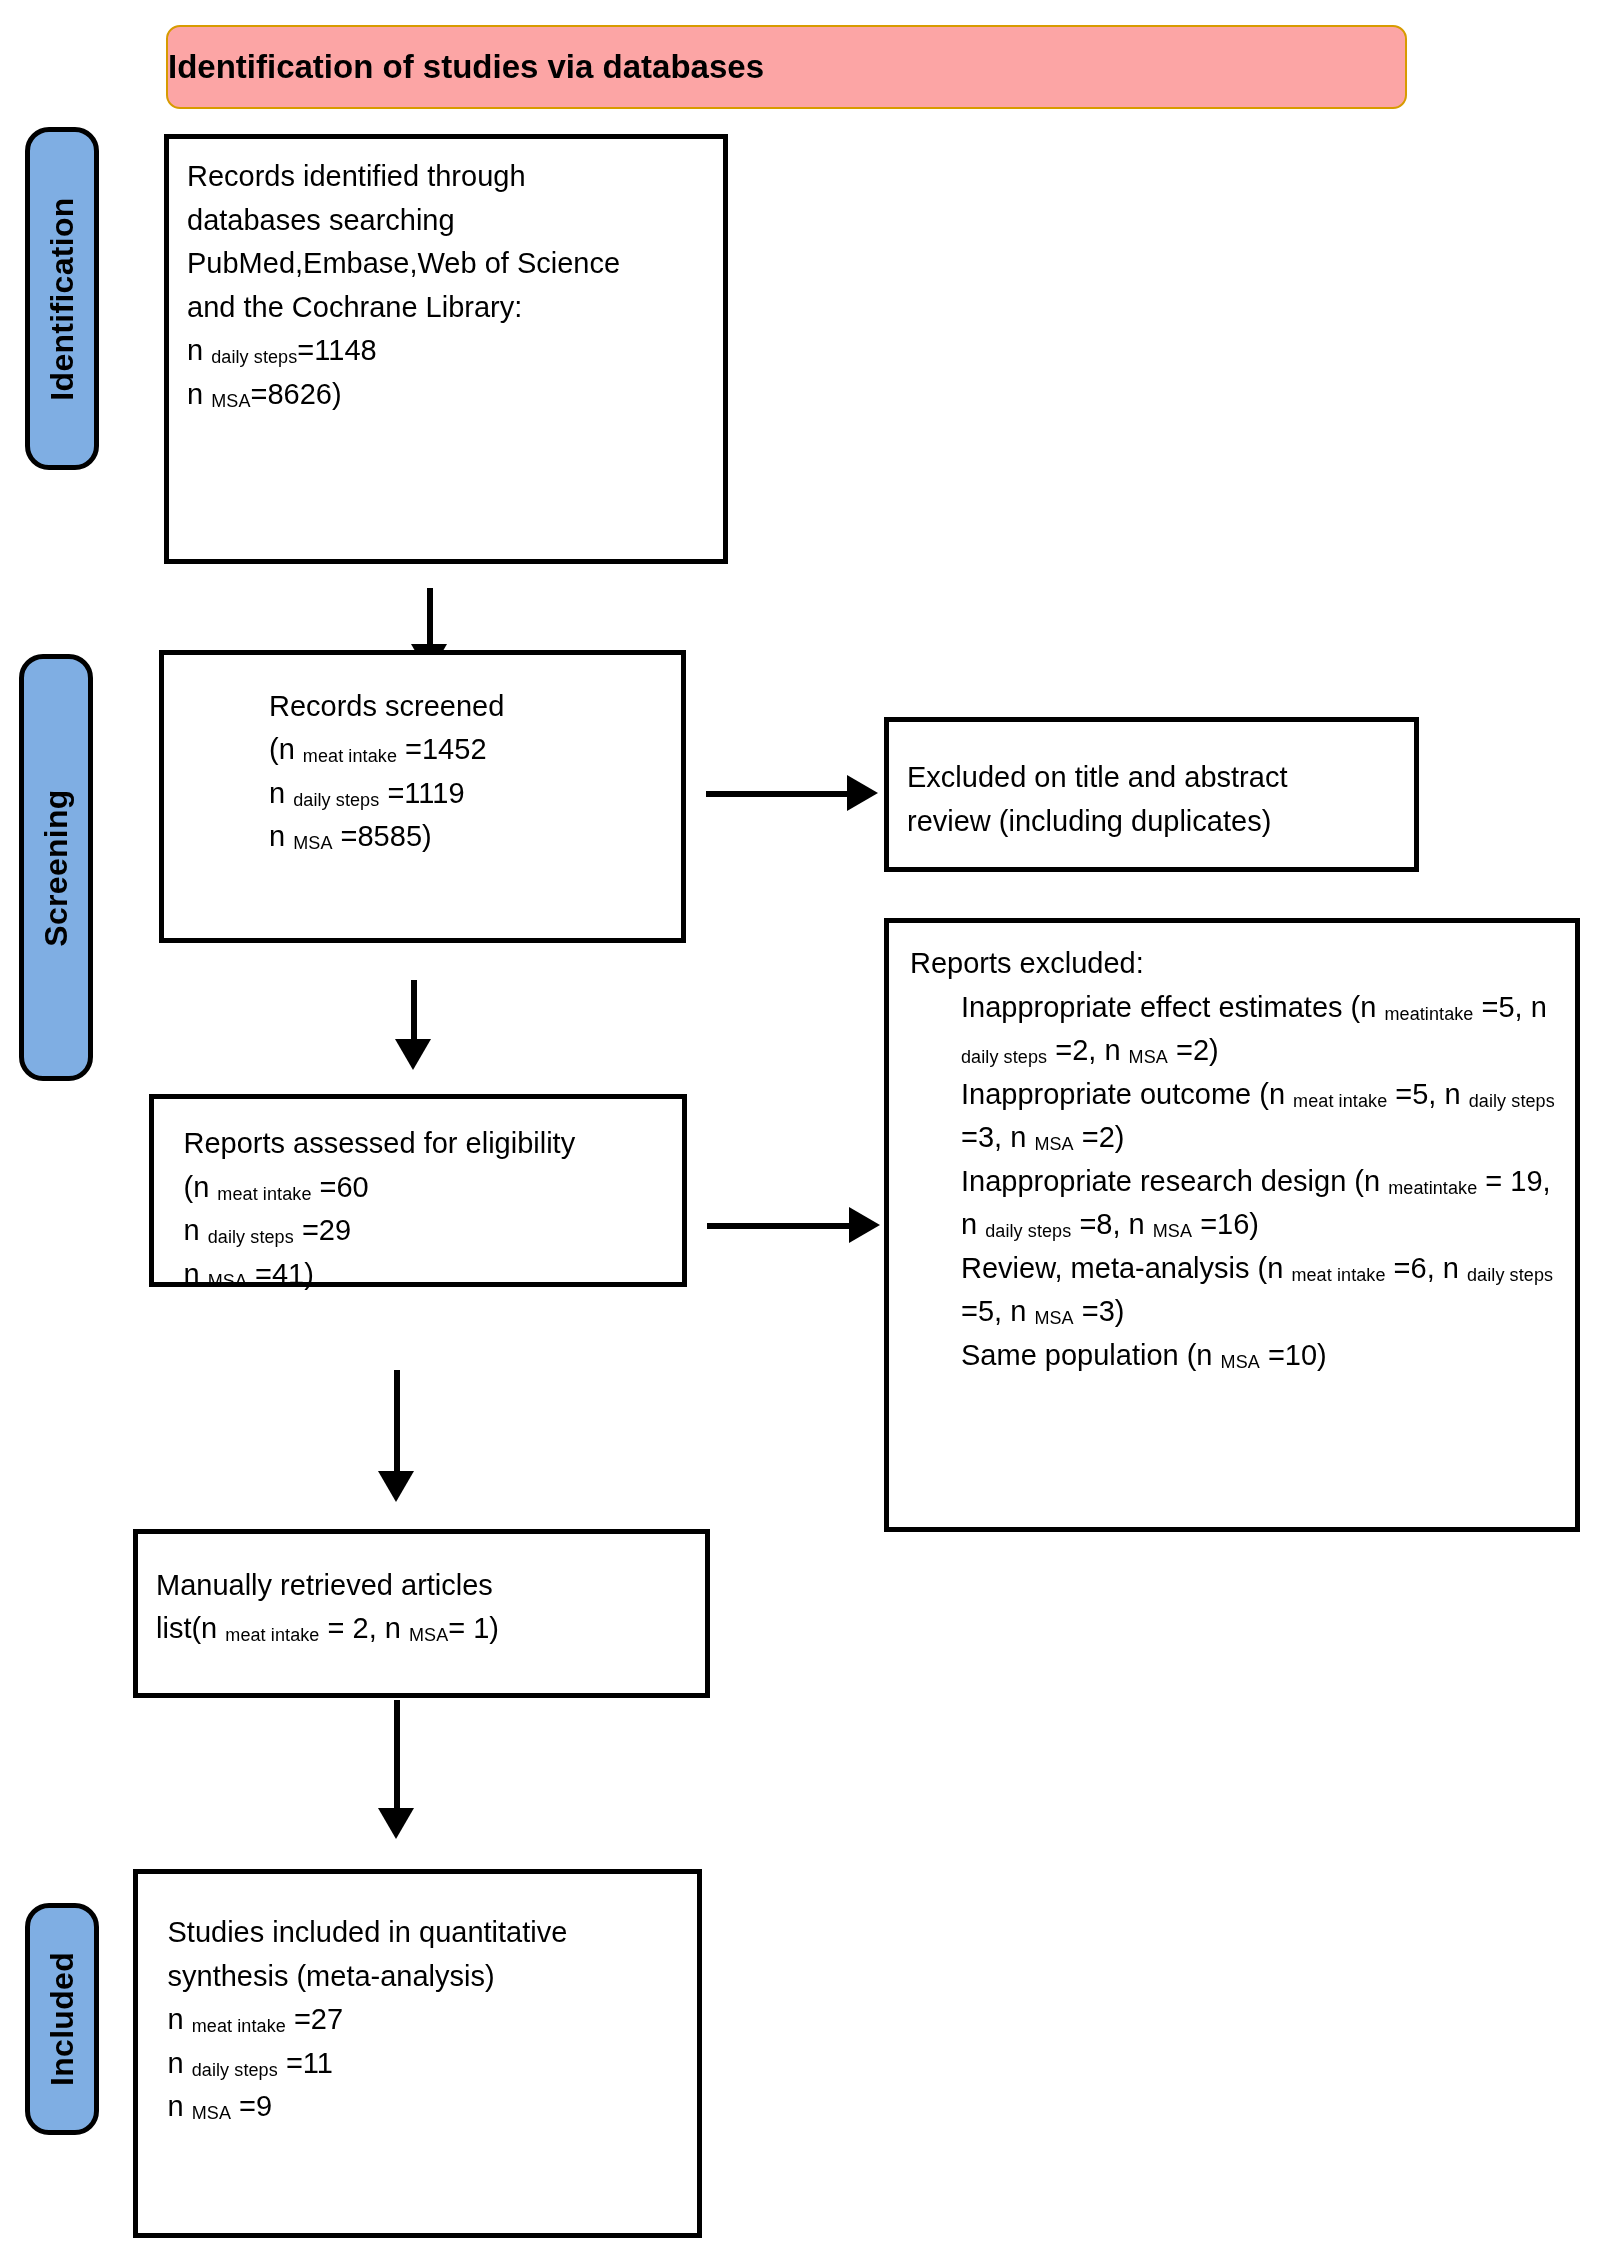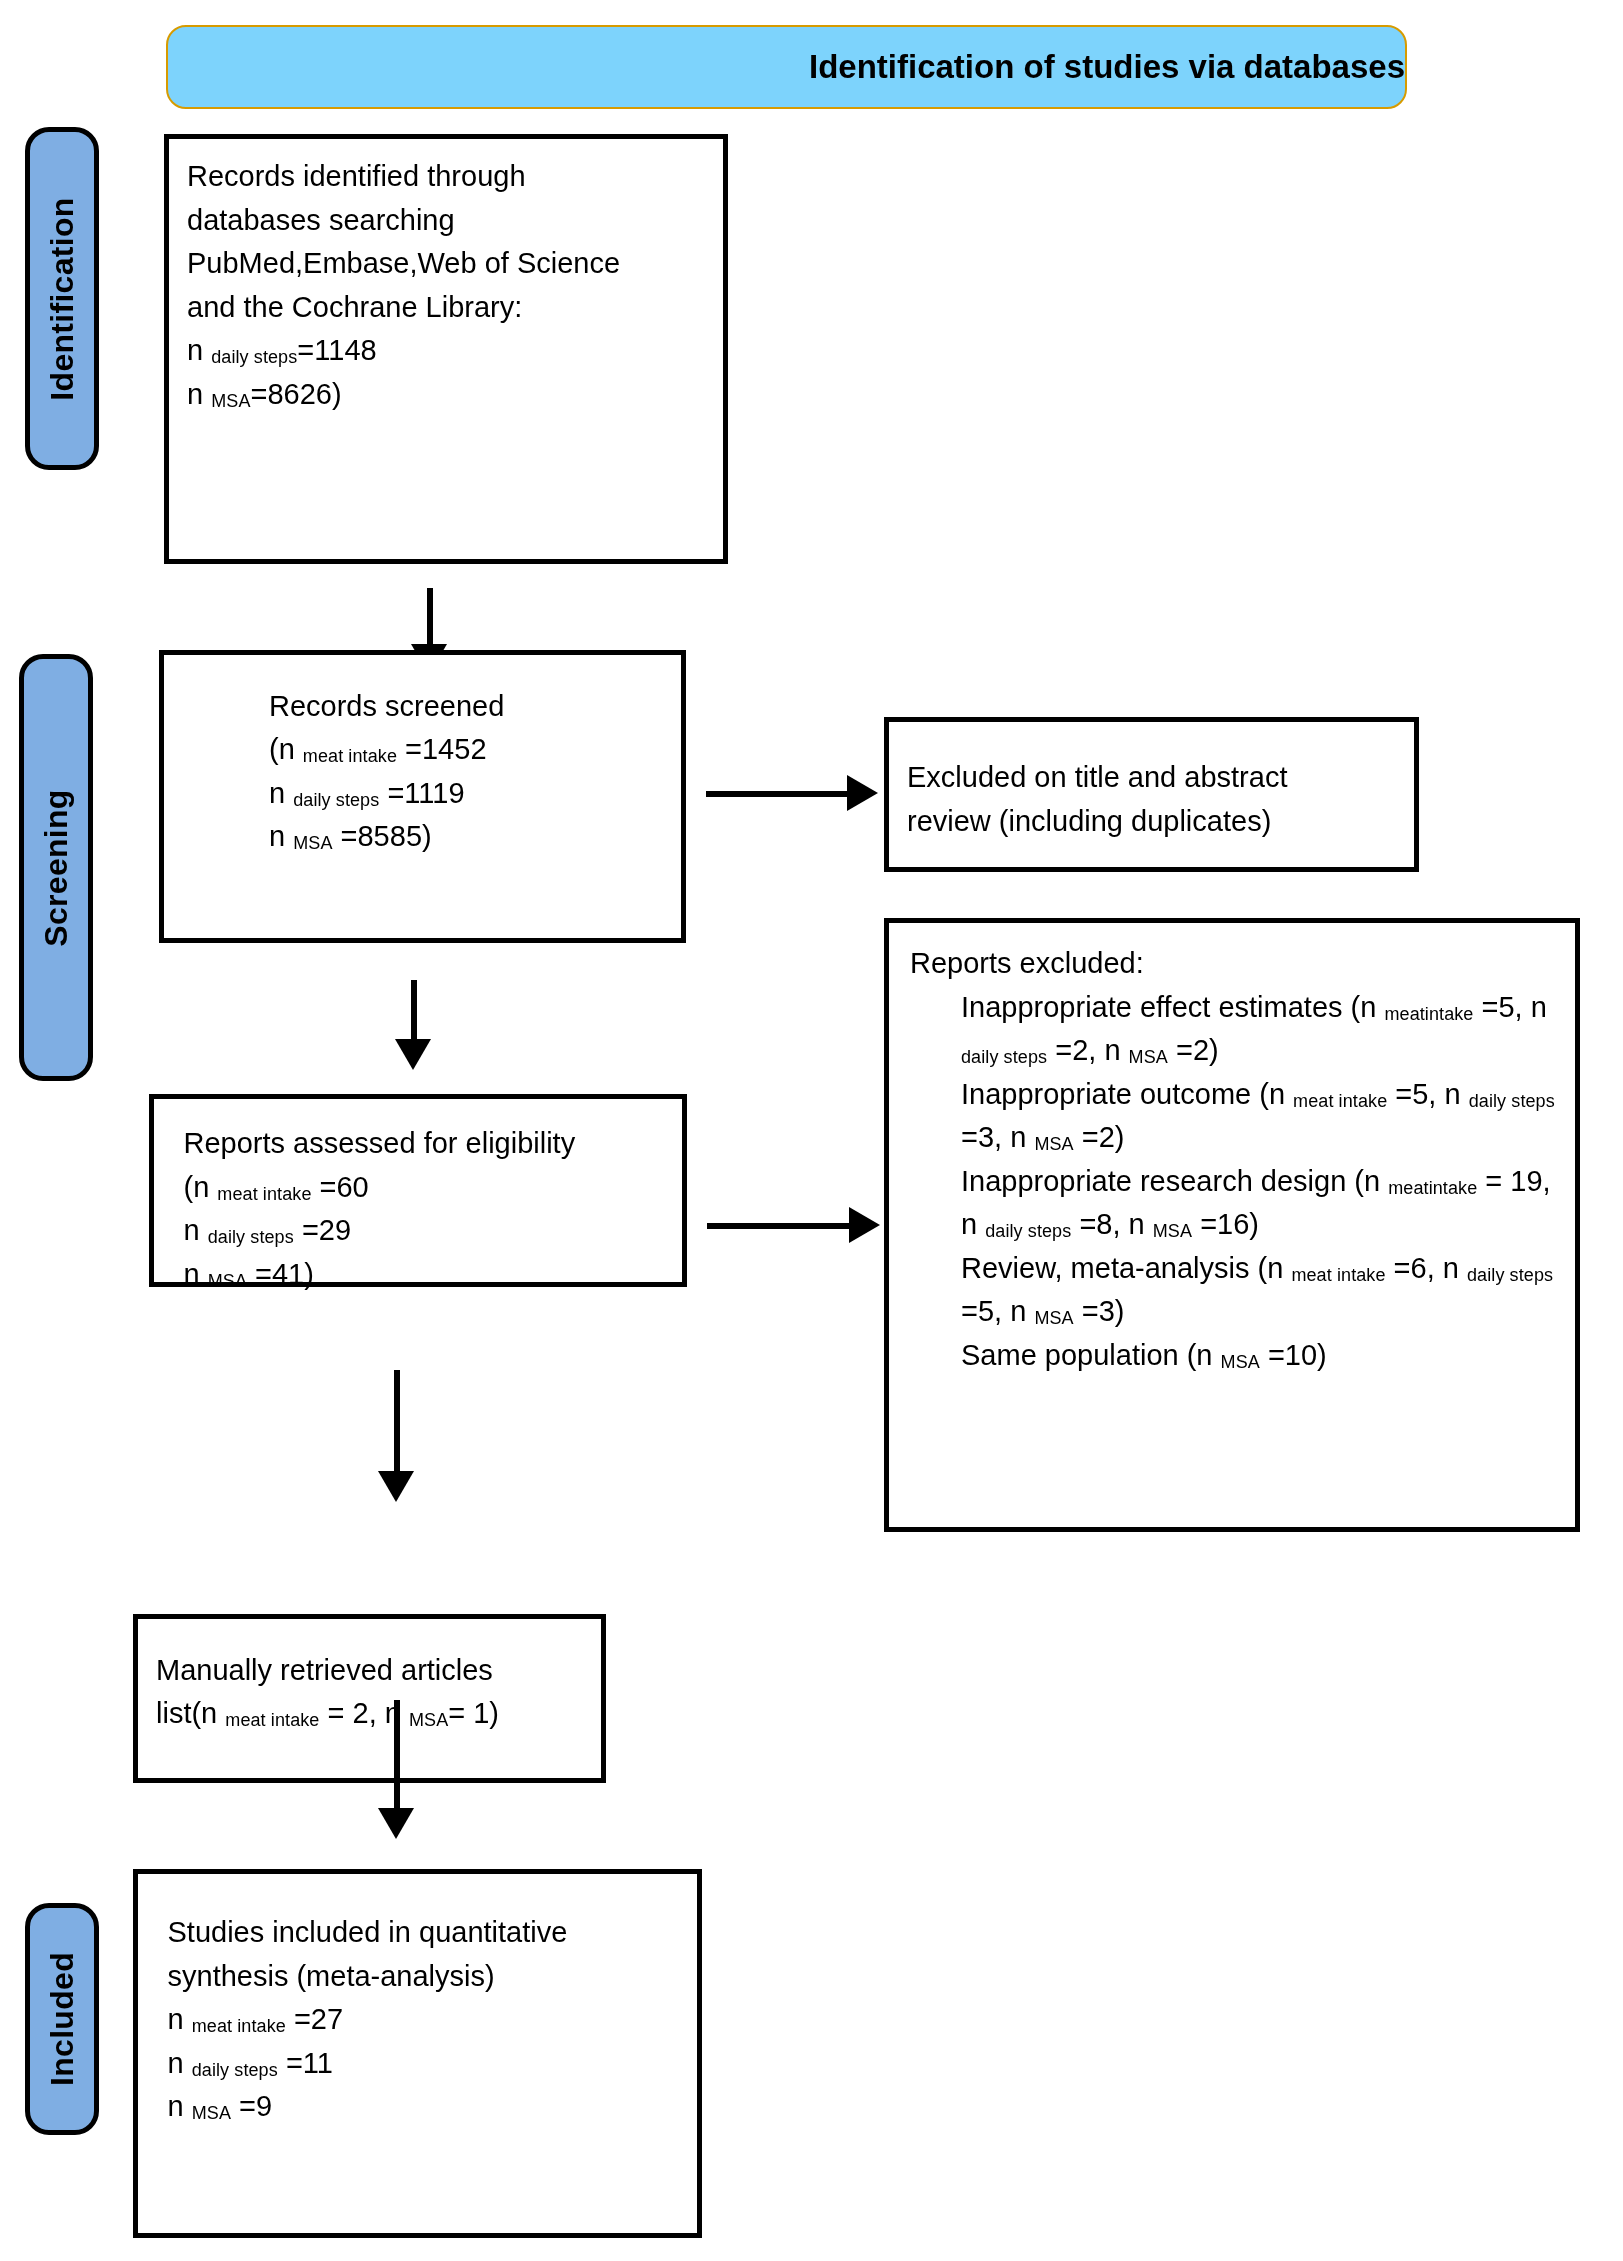--- a/index.html
+++ b/index.html
@@ -36,27 +36,27 @@
     white-space: nowrap;
     font-size: 32px;
     font-weight: bold;
     letter-spacing: 0.3px;
     line-height: 1;
   }
 
   
   .title-banner {
     position: absolute;
-    background: #7dd3fc;
+    background: #fca5a5;
     border: 2.1px solid #D79B00;
-    border-radius: 20px;
+    border-radius: 14px;
     box-sizing: border-box;
     display: flex;
     align-items: center;
-    justify-content: flex-end;
+    justify-content: flex-start;
   }
   .title-banner .title-text {
     font-size: 33px;
     font-weight: bold;
     text-align: center;
   }
 
   
   .box {
     position: absolute;
@@ -205,21 +205,21 @@
     </div>
 
     <div class="line indent">
       <span>Same population (n </span><span class="sub">MSA</span><span> =10)</span>
     </div>
   </div>
 
   <div class="conn-v" style="left:394px; top:1370px; height:120px;"></div>
   <div class="arrow-down" style="left:378px; top:1471px;"></div>
 
-  <div class="box" style="left:127px; top:1614px; width:473px; height:169px; padding-top:29.5px; ">
+  <div class="box" style="left:127px; top:1529px; width:577px; height:169px; padding-top:29.5px; ">
     <div class="line">Manually retrieved articles</div>
     <div class="line">
       <span>list(n </span><span class="sub">meat intake</span><span> = 2, n </span><span class="sub">MSA</span><span>= 1)</span>
     </div>
   </div>
 
   <div class="conn-v" style="left:394px; top:1700px; height:127px;"></div>
   <div class="arrow-down" style="left:378px; top:1808px;"></div>
 
   <div class="box" style="left:127px; top:1869px; width:569px; height:369px; padding-top:37px; padding-left:29.5px;">

